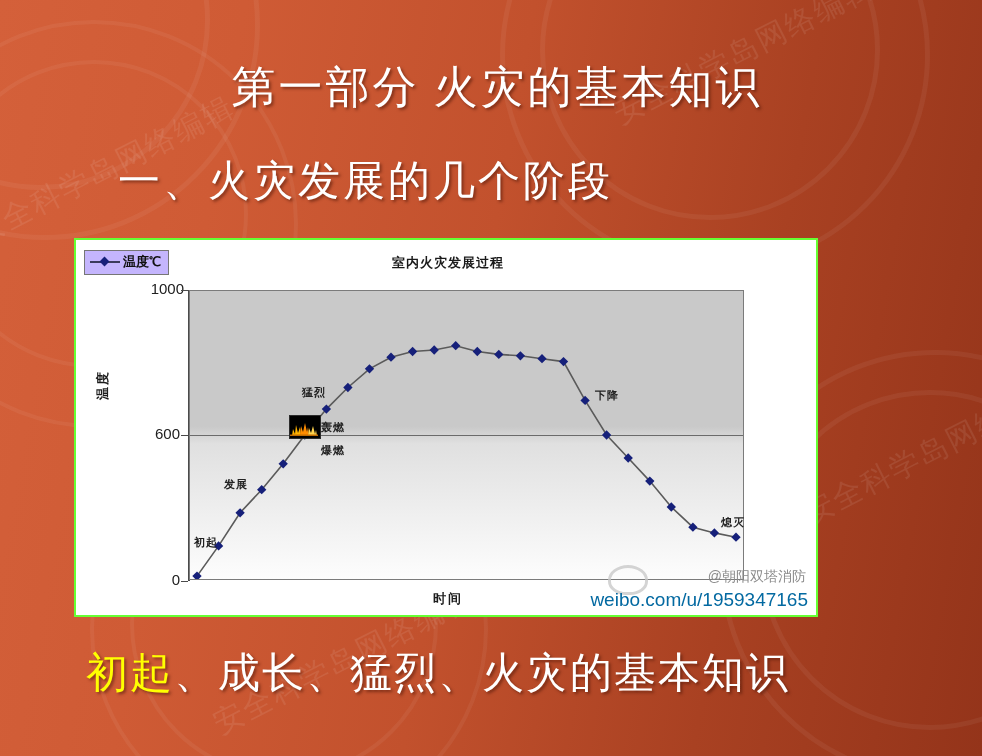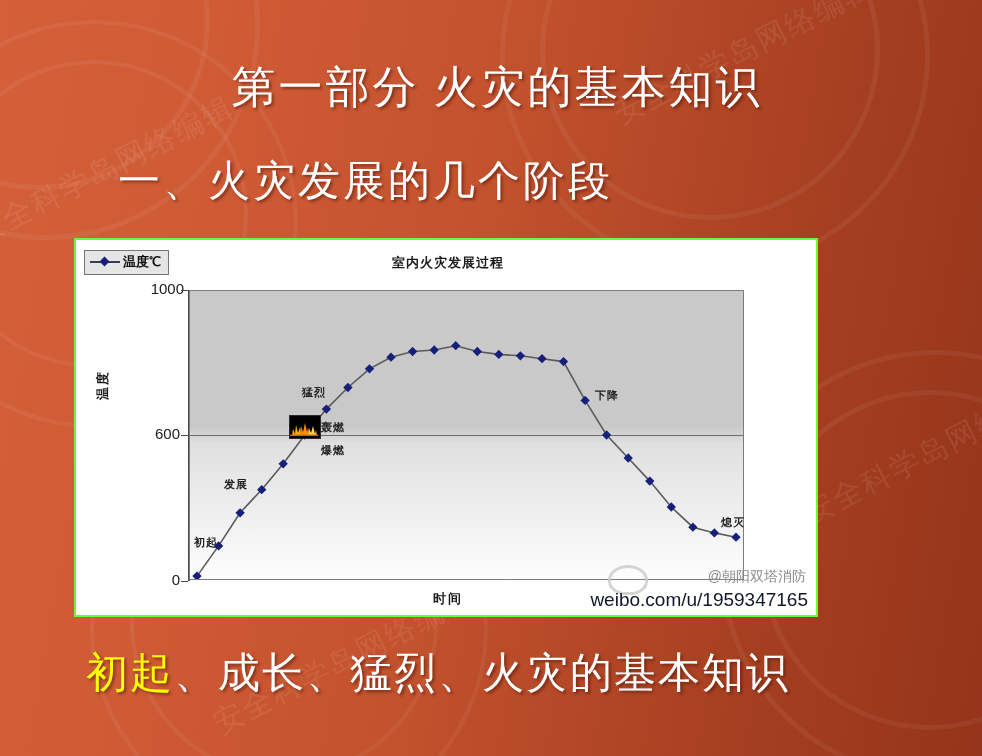--- a/index.html
+++ b/index.html
@@ -91,21 +91,21 @@
     font-size: 13px;
     font-weight: bold;
     color: #1a1a1a;
     letter-spacing: 1px;
   }
 
   .legend-box {
     position: absolute;
     left: 8px; top: 10px;
     border: 1px solid #767676;
-    background: #e5e5e5;
+    background: #c4b5fd;
     padding: 2px 7px 3px 5px;
     display: flex;
     align-items: center;
     gap: 3px;
     font-family: "Liberation Sans", sans-serif;
     font-size: 13px;
     color: #111;
     font-weight: bold;
   }
   .legend-line {
@@ -215,21 +215,21 @@
     font-family: "Liberation Sans", sans-serif;
     font-size: 14px;
     color: #8a8a8a;
     white-space: nowrap;
   }
   .wm-url {
     position: absolute;
     right: 8px; top: 349px;
     font-family: "Liberation Sans", sans-serif;
     font-size: 19px;
-    color: #0f172a;
+    color: #0369a1;
     white-space: nowrap;
   }
   .wm-eye {
     position: absolute;
     right: 168px; top: 325px;
     width: 34px; height: 24px;
     border: 3px solid #c9c9c9;
     border-radius: 50% 50% 45% 45%;
     opacity: .8;
   }

